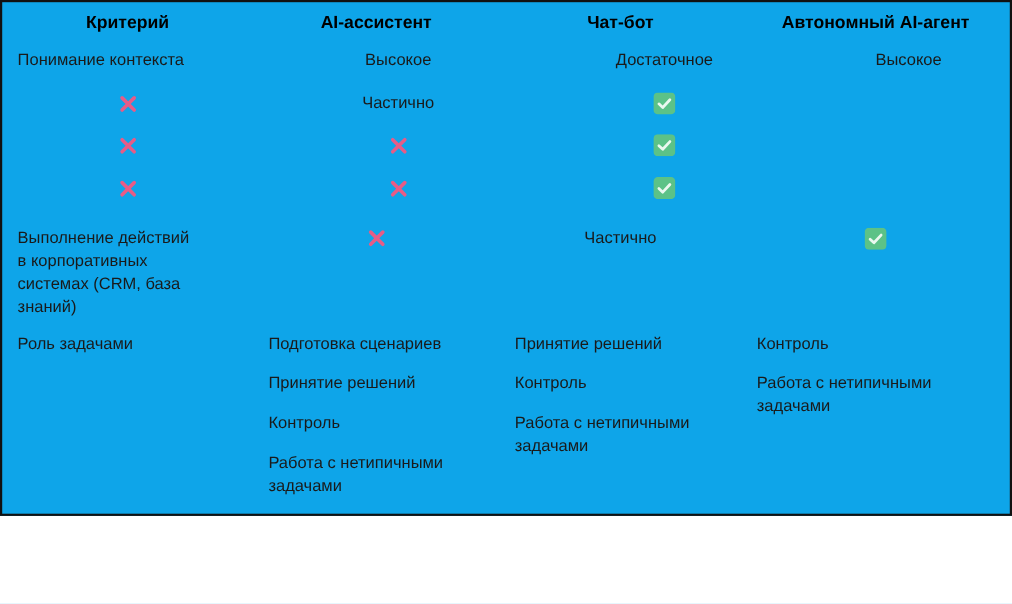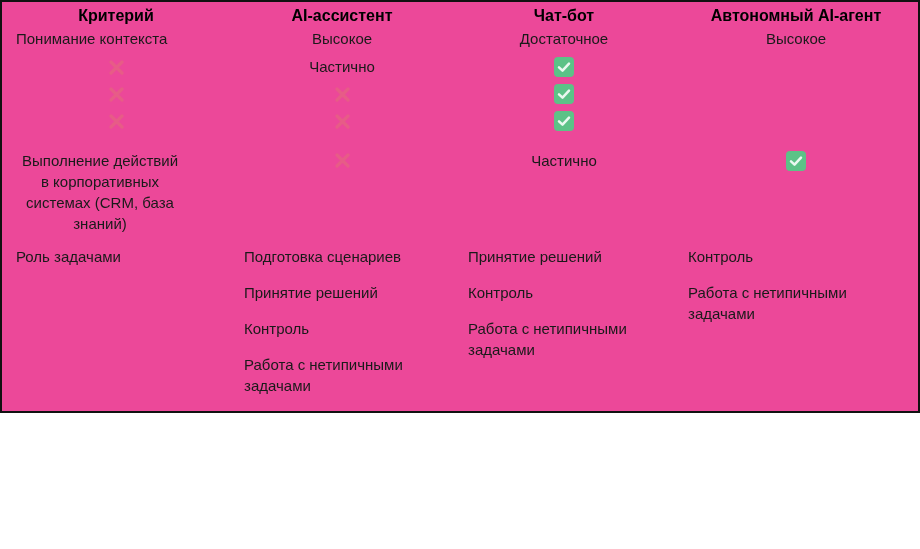--- a/index.html
+++ b/index.html
@@ -4,34 +4,34 @@
 <style>
   * { margin: 0; padding: 0; box-sizing: border-box; }
   html, body { background: #ffffff; }
   body {
     font-family: "Liberation Sans", sans-serif;
     color: #1a1a1a;
     -webkit-font-smoothing: antialiased;
   }
   .comparison-table {
     width: 920px;
-    height: 413px;
+    height: 469px;
     border: 2px solid #111111;
-    background: #ec4899;
+    background: #0ea5e9;
     font-size: 15px;
     overflow: hidden;
     display: flex;
     flex-direction: column;
   }
   .row {
     display: grid;
     grid-template-columns: 228px 224px 220px 1fr;
   }
   .r-head   { height: 48px; }
-  .r-std    { height: 56px; }
+  .r-std    { height: 56px; gap: 20px; }
   .r-tall   { height: 104px; }
   .r-role   { flex: 1 1 auto; padding-top: 12px; }
 
   .cell { min-width: 0; }
 
   
   .th {
     font-weight: bold;
     font-size: 16px;
     color: #000000;
@@ -45,21 +45,21 @@
   
   .criterion-cell {
     padding-left: 14px;
     padding-right: 46px;
     line-height: 21px;
     display: flex;
     align-items: center;
   }
   .r-tall .criterion-cell,
   .r-role .criterion-cell { align-items: flex-start; }
-  .r-tall .criterion-cell { padding-top: 16px; text-align: center; }
+  .r-tall .criterion-cell { padding-top: 16px; }
 
   
   .val-cell {
     display: flex;
     align-items: center;
     justify-content: center;
     text-align: center;
     line-height: 21px;
   }
   .r-tall .val-cell { align-items: flex-start; padding-top: 16px; }

